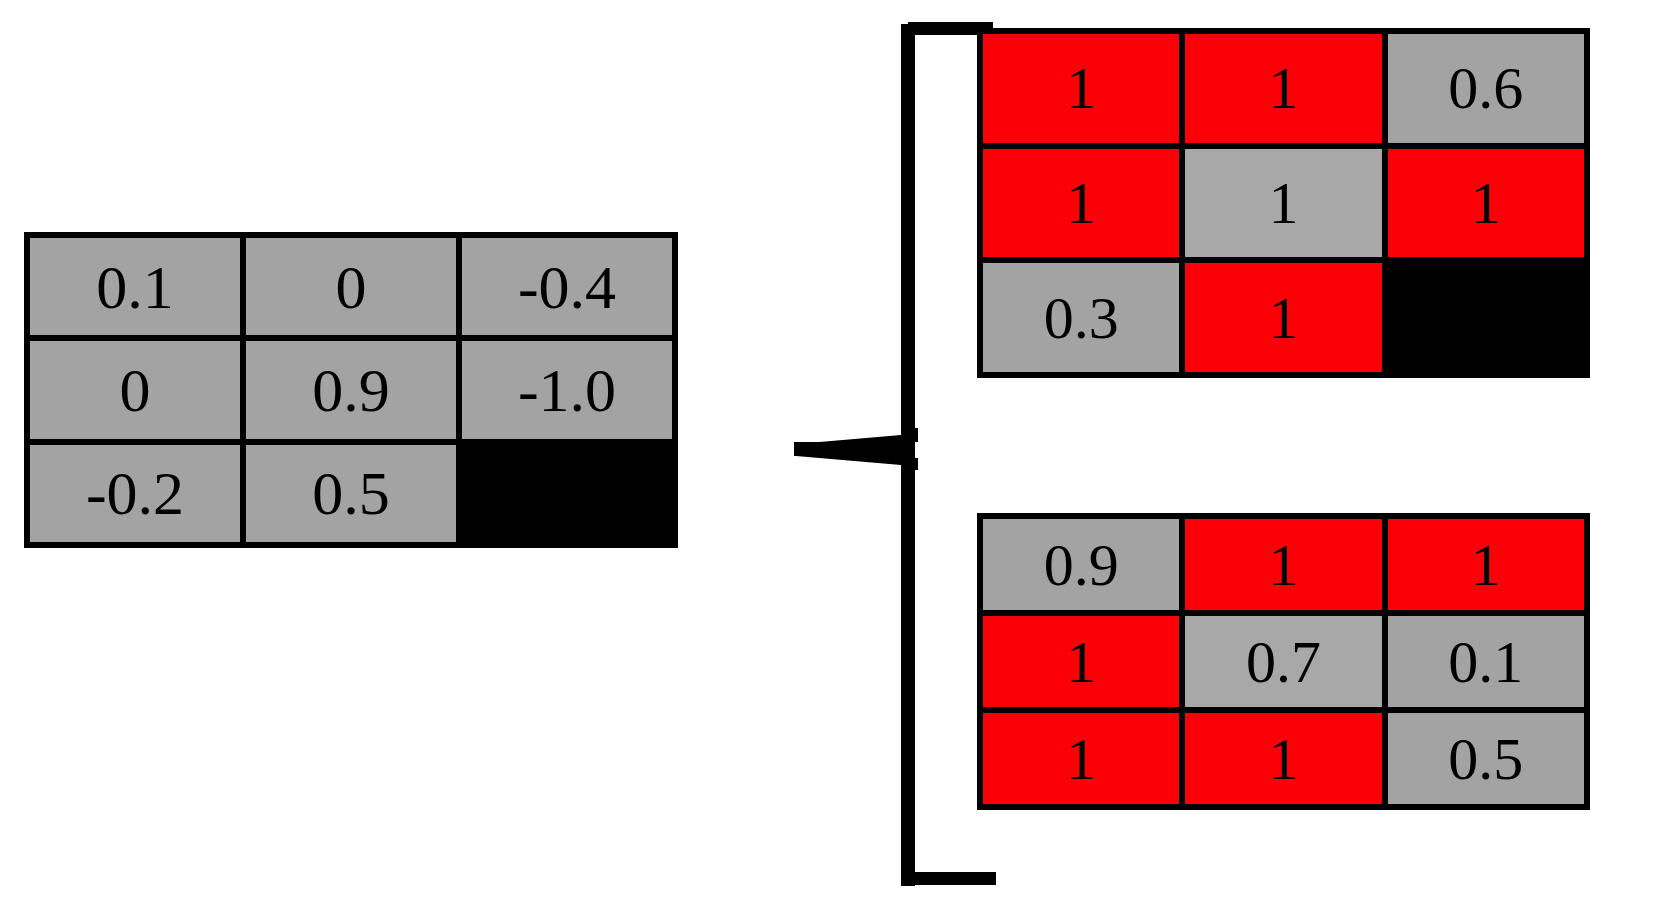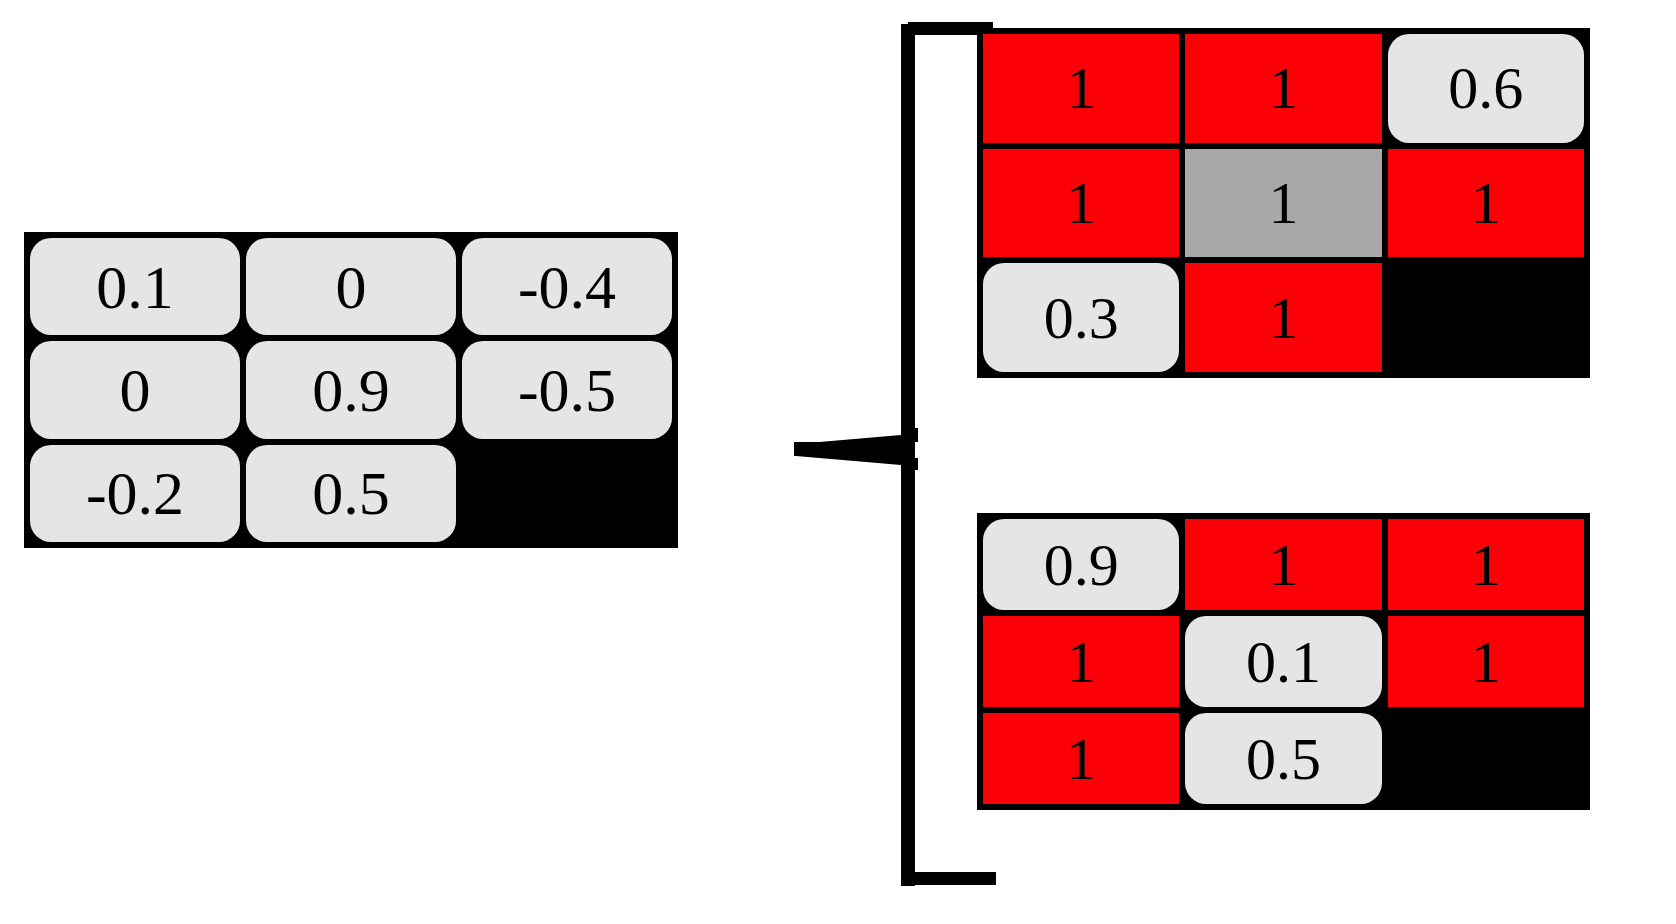--- a/index.html
+++ b/index.html
@@ -39,21 +39,21 @@
     display: flex;
     align-items: center;
     justify-content: center;
     background: #ffffff;
     color: #000000;
     line-height: 1;
     user-select: none;
   }
   .cell.red   { background: #fb0007; }
   .cell.gray  { background: #a8a8a8; }
-  .cell.white { background: #e5e5e5; border-radius: 21px; }
+  .cell.white { background: #a3a3a3; }
 
   
   #source-matrix {
     left: 24px;
     top: 232px;
     width: 654px;
     height: 316px;
   }
   #source-matrix .cell { font-size: 62px; }
 
@@ -87,21 +87,21 @@
 <body>
 
 <div class="canvas">
 
   <div class="matrix" id="source-matrix">
       <div class="cell white">0.1</div>
       <div class="cell white">0</div>
       <div class="cell white">-0.4</div>
       <div class="cell white">0</div>
       <div class="cell white">0.9</div>
-      <div class="cell white">-0.5</div>
+      <div class="cell white">-1.0</div>
       <div class="cell white">-0.2</div>
       <div class="cell white">0.5</div>
     </div>
 
   <div id="brace-connector">
     <svg width="230" height="890" viewBox="0 0 230 890" xmlns="http://www.w3.org/2000/svg">
 
       <rect x="121" y="14" width="14" height="862" fill="#000000"></rect>
 
       <rect x="128" y="12" width="85" height="13" fill="#000000"></rect>
@@ -125,19 +125,20 @@
       <div class="cell red">1</div>
       <div class="cell white">0.3</div>
       <div class="cell red">1</div>
     </div>
 
   <div class="matrix" id="output-matrix-bottom">
       <div class="cell white">0.9</div>
       <div class="cell red">1</div>
       <div class="cell red">1</div>
       <div class="cell red">1</div>
+      <div class="cell gray">0.7</div>
       <div class="cell white">0.1</div>
       <div class="cell red">1</div>
       <div class="cell red">1</div>
       <div class="cell white">0.5</div>
     </div>
 
 </div>
 
 </body></html>

